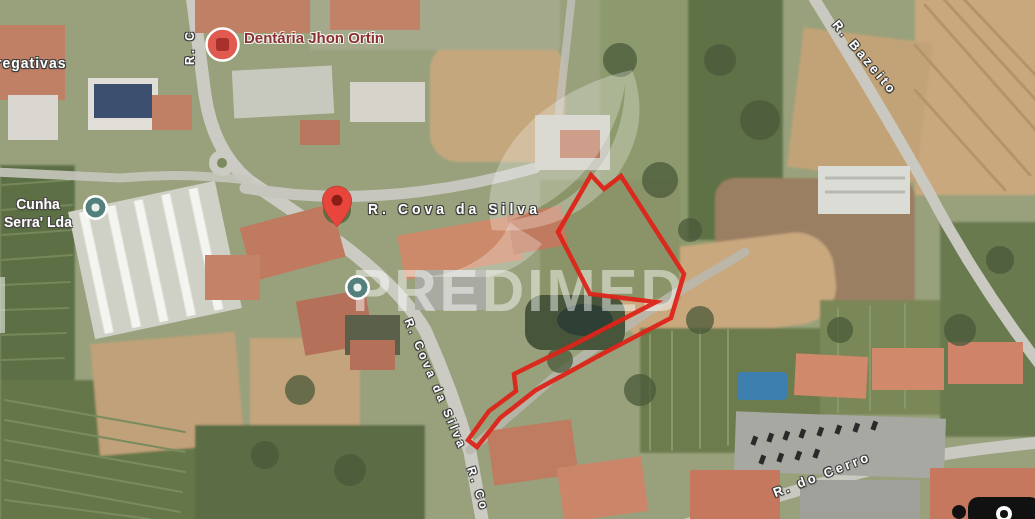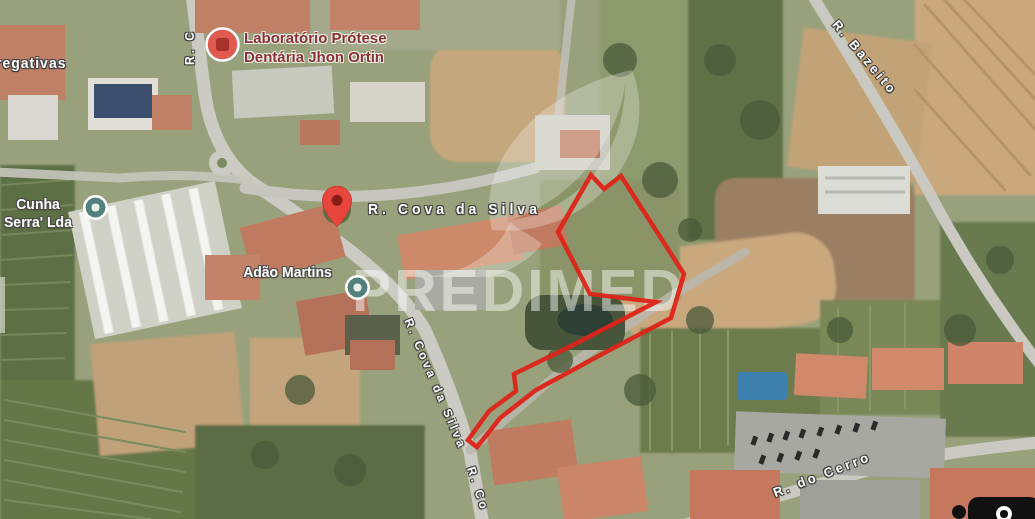--- a/index.html
+++ b/index.html
@@ -222,31 +222,29 @@
     <circle cx="13.5" cy="13.5" r="4" fill="#e8f0ee"></circle>
   </svg>
 
   <svg class="ov" style="left:344px;top:274px;" width="27" height="27" viewBox="0 0 27 27">
     <circle cx="13.5" cy="13.5" r="12.5" fill="#ffffff"></circle>
     <circle cx="13.5" cy="13.5" r="10" fill="#53807d"></circle>
     <circle cx="13.5" cy="13.5" r="4" fill="#e8f0ee"></circle>
   </svg>
 
   <div class="ov poi-red" style="left:244px;top:28px;">
-    <div>Laboratório Prótese</div>
     <div>Dentária Jhon Ortin</div>
   </div>
 
   <div class="ov poi-white" style="left:-12px;top:195px;width:100px;">
     <div>Cunha</div>
     <div>Serra' Lda</div>
   </div>
 
   <div class="ov poi-white" style="left:225px;top:263px;width:125px;">
-    <div>Adão Martins</div>
   </div>
 
   <div class="ov street" style="left:368px;top:201px;width:190px;font-size:14px;letter-spacing:4px;">R. Cova da Silva</div>
 
   <div class="ov street" style="left:810px;top:50px;width:110px;text-align:center;transform:rotate(50deg);">R. Bazeito</div>
 
   <div class="ov street" style="left:358px;top:377px;width:155px;text-align:center;font-size:12px;transform:rotate(67deg);">R. Cova da Silva</div>
 
   <div class="ov street" style="left:452px;top:482px;width:52px;text-align:center;font-size:12px;transform:rotate(72deg);">R. Co</div>
 

